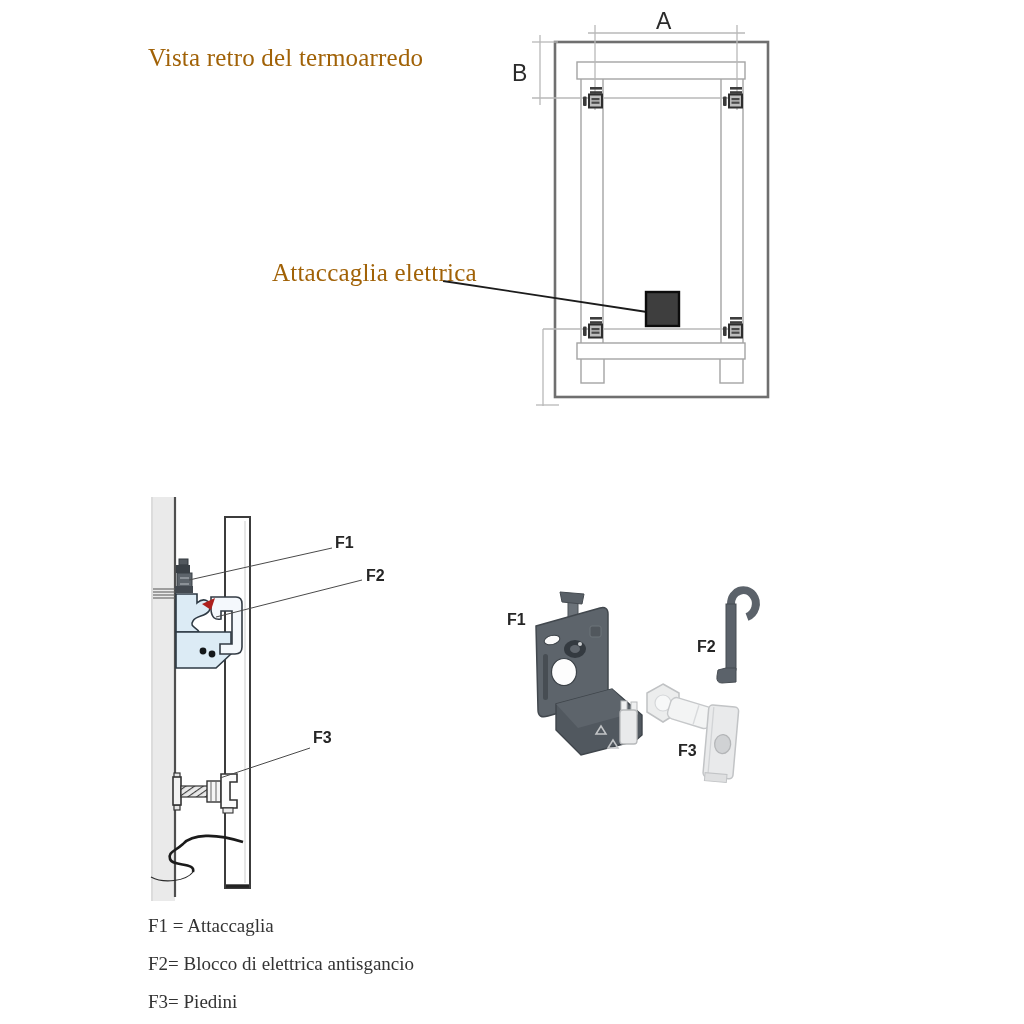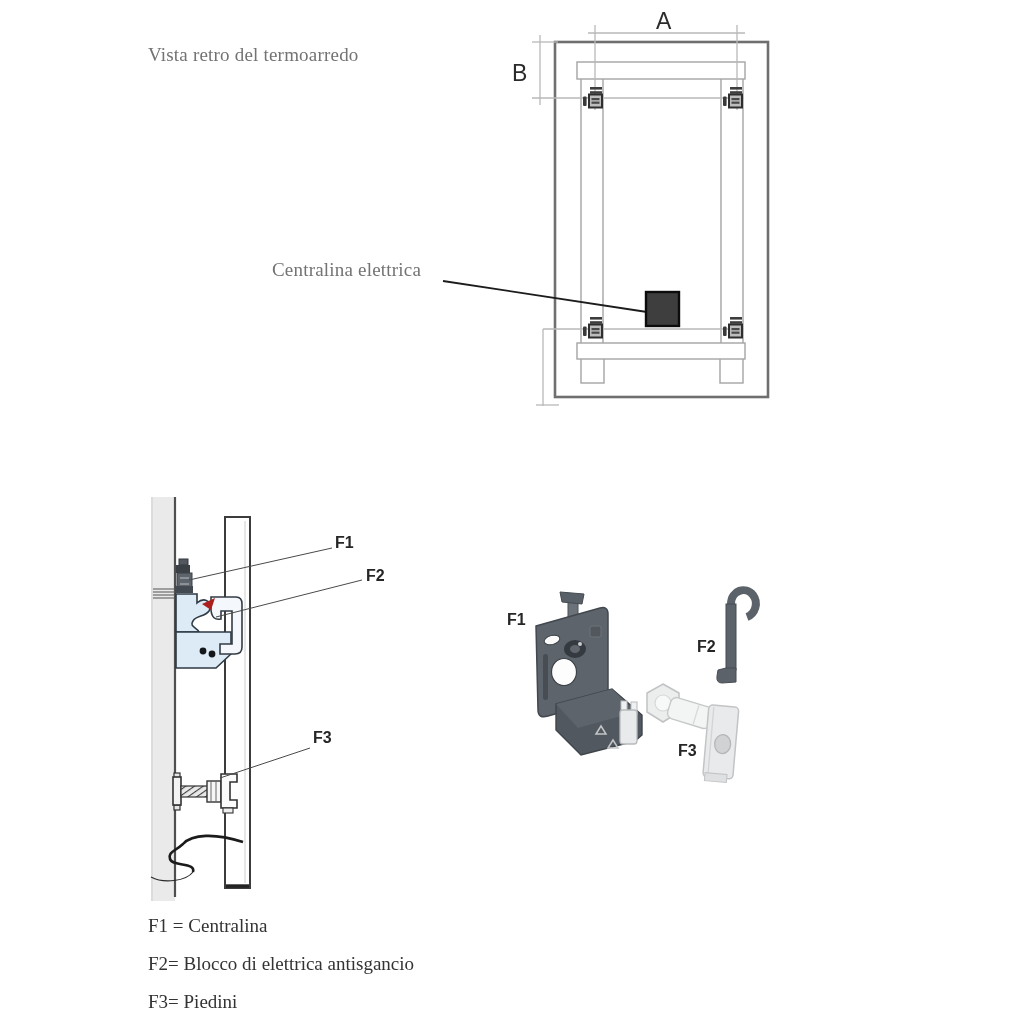--- a/index.html
+++ b/index.html
@@ -1,19 +1,19 @@
 <!DOCTYPE html>
 <html><head>
 <meta charset="utf-8">
 <style>
   html,body{margin:0;padding:0;background:#fff;}
   .page{position:relative;width:1024px;height:1024px;background:#ffffff;overflow:hidden;
         font-family:"Liberation Serif",serif;}
   svg.canvas{position:absolute;left:0;top:0;}
-  .txt{position:absolute;color:#737373;font-size:19px;white-space:nowrap;letter-spacing:.2px;}
+  .txt{position:absolute;color:#a16207;font-size:25px;white-space:nowrap;letter-spacing:.2px;}
   .dim{position:absolute;color:#2b2b2b;font-family:"Liberation Sans",sans-serif;
        font-size:23px;font-weight:400;white-space:nowrap;}
   .flabel{position:absolute;color:#262626;font-family:"Liberation Sans",sans-serif;
           font-size:16px;font-weight:bold;white-space:nowrap;}
   .legend-line{position:absolute;color:#333;font-size:19px;white-space:nowrap;}
 </style>
 </head>
 <body>
 
 <div class="page">
@@ -186,27 +186,27 @@
           <ellipse cx="723" cy="744" rx="8" ry="9.5" fill="#d0d2d4" stroke="#b4b6b8" stroke-width="1.3"></ellipse>
           <rect x="708" y="774" width="22" height="8" fill="#dfe0e1" stroke="#c2c4c6" stroke-width="1"></rect>
         </g>
       </g>
     </g>
   </svg>
 
   <div class="txt" style="left:148px;top:44px">Vista retro del termoarredo</div>
   <div class="dim" style="left:656px;top:8px">A</div>
   <div class="dim" style="left:512px;top:60px">B</div>
-  <div class="txt" style="left:272px;top:259px">Centralina elettrica</div>
+  <div class="txt" style="left:272px;top:259px">Attaccaglia elettrica</div>
 
   <div class="flabel" style="left:335px;top:534px">F1</div>
   <div class="flabel" style="left:366px;top:567px">F2</div>
   <div class="flabel" style="left:313px;top:729px">F3</div>
 
   <div class="flabel" style="left:507px;top:611px">F1</div>
   <div class="flabel" style="left:697px;top:638px">F2</div>
   <div class="flabel" style="left:678px;top:742px">F3</div>
 
-  <div class="legend-line" style="left:148px;top:915px">F1 = Centralina</div>
+  <div class="legend-line" style="left:148px;top:915px">F1 = Attaccaglia</div>
   <div class="legend-line" style="left:148px;top:953px">F2= Blocco di elettrica antisgancio</div>
   <div class="legend-line" style="left:148px;top:991px">F3= Piedini</div>
 
 </div>
 
 </body></html>

